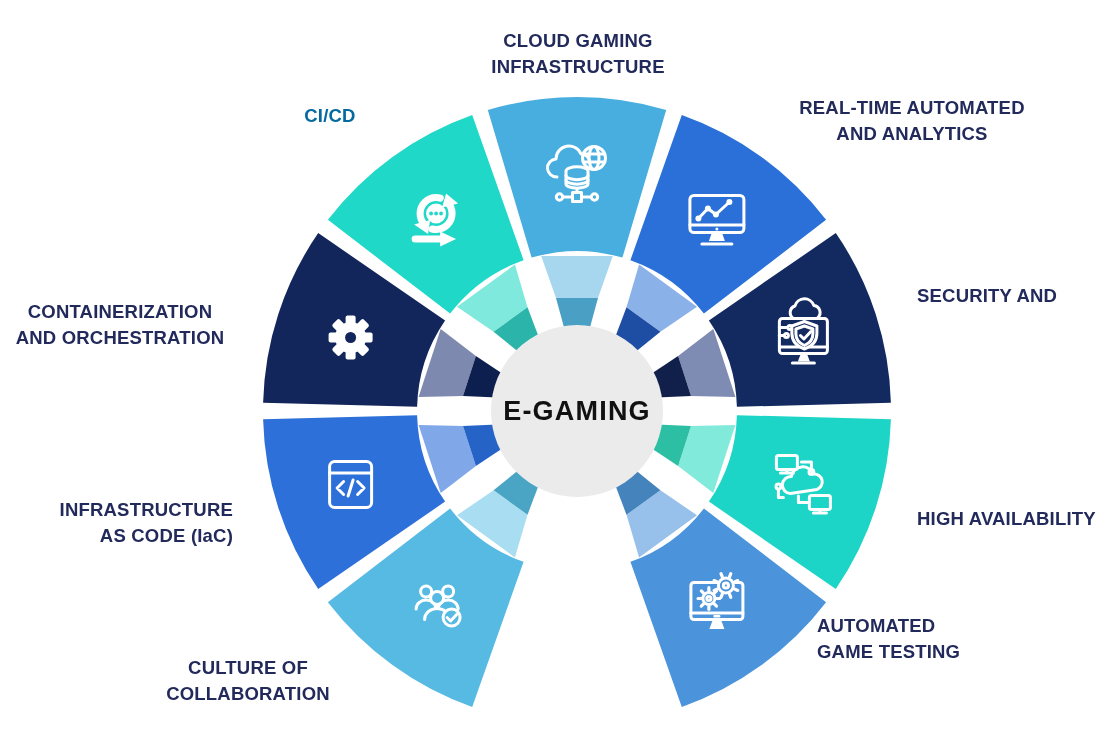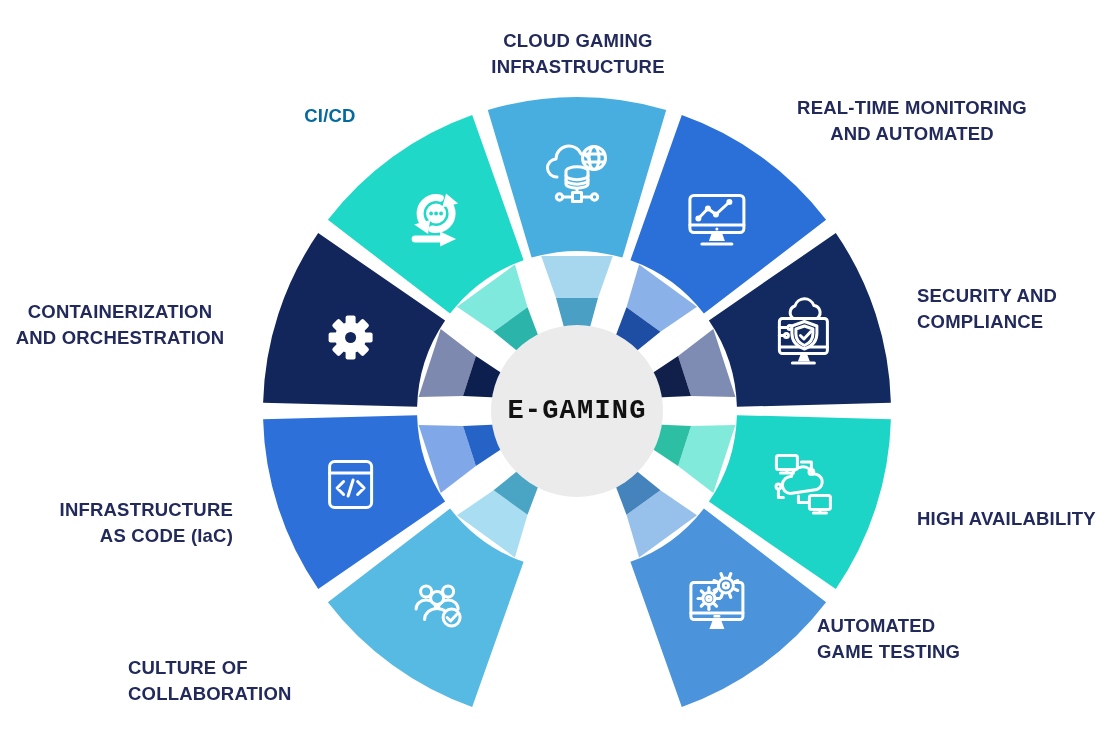--- a/index.html
+++ b/index.html
@@ -7,21 +7,21 @@
     position:relative;width:1117px;height:736px;background:#fff;overflow:hidden;
     font-family:"Liberation Sans",sans-serif;
   }
   .stage svg{position:absolute;left:0;top:0;}
   .seg-label{
     position:absolute;font-weight:700;font-size:18.5px;line-height:26px;
     letter-spacing:.2px;white-space:nowrap;
   }
   .center-label{
     position:absolute;left:577px;top:411px;transform:translate(-50%,-50%);
-    font-size:27px;font-weight:700;letter-spacing:1.2px;white-space:nowrap;font-family:Liberation Mono, monospace;
+    font-size:27px;font-weight:700;letter-spacing:1.2px;white-space:nowrap;
   }
 </style>
 </head>
 <body>
 
 <div class="stage" style="background: rgb(255, 255, 255);">
   <svg id="wheel" width="1117" height="736" viewBox="0 0 1117 736">
       <g>
         <path d="M487.8,109.9 A314,314 0 0 1 666.2,109.9 L622.4,257.6 A160,160 0 0 0 531.6,257.6 Z" fill="#47AEDF"></path>
         <path d="M541.2,256.1 L 612.8,256.1 L 598.0,297.9 L 556.0,297.9 Z" fill="#A6D7EF"></path>
@@ -205,35 +205,34 @@
         </g>
       </g>
       <circle cx="577" cy="411" r="86" fill="#EBEBEB"></circle>
     </svg>
   <div id="labels">
       <div class="seg-label" style="left: 438px; top: 28px; width: 280px; text-align: center; color: rgb(34, 42, 92);">
         <div>CLOUD GAMING</div>
         <div>INFRASTRUCTURE</div>
       </div>
       <div class="seg-label" style="left: 762px; top: 95px; width: 300px; text-align: center; color: rgb(34, 42, 92);">
-        <div>REAL-TIME MONITORING</div>
-        <div>AND AUTOMATED</div>
+        <div>REAL-TIME AUTOMATED</div>
+        <div>AND ANALYTICS</div>
       </div>
       <div class="seg-label" style="left: 917px; top: 283px; width: 200px; text-align: left; color: rgb(34, 42, 92);">
         <div>SECURITY AND</div>
-        <div>COMPLIANCE</div>
       </div>
       <div class="seg-label" style="left: 917px; top: 506px; width: 210px; text-align: left; color: rgb(34, 42, 92);">
         <div>HIGH AVAILABILITY</div>
       </div>
       <div class="seg-label" style="left: 817px; top: 613px; width: 220px; text-align: left; color: rgb(34, 42, 92);">
         <div>AUTOMATED</div>
         <div>GAME TESTING</div>
       </div>
-      <div class="seg-label" style="left: 128px; top: 655px; width: 240px; text-align: left; color: rgb(34, 42, 92);">
+      <div class="seg-label" style="left: 128px; top: 655px; width: 240px; text-align: center; color: rgb(34, 42, 92);">
         <div>CULTURE OF</div>
         <div>COLLABORATION</div>
       </div>
       <div class="seg-label" style="left: 28px; top: 497px; width: 205px; text-align: right; color: rgb(34, 42, 92);">
         <div>INFRASTRUCTURE</div>
         <div>AS CODE (IaC)</div>
       </div>
       <div class="seg-label" style="left: 1px; top: 299px; width: 238px; text-align: center; color: rgb(34, 42, 92);">
         <div>CONTAINERIZATION</div>
         <div>AND ORCHESTRATION</div>

